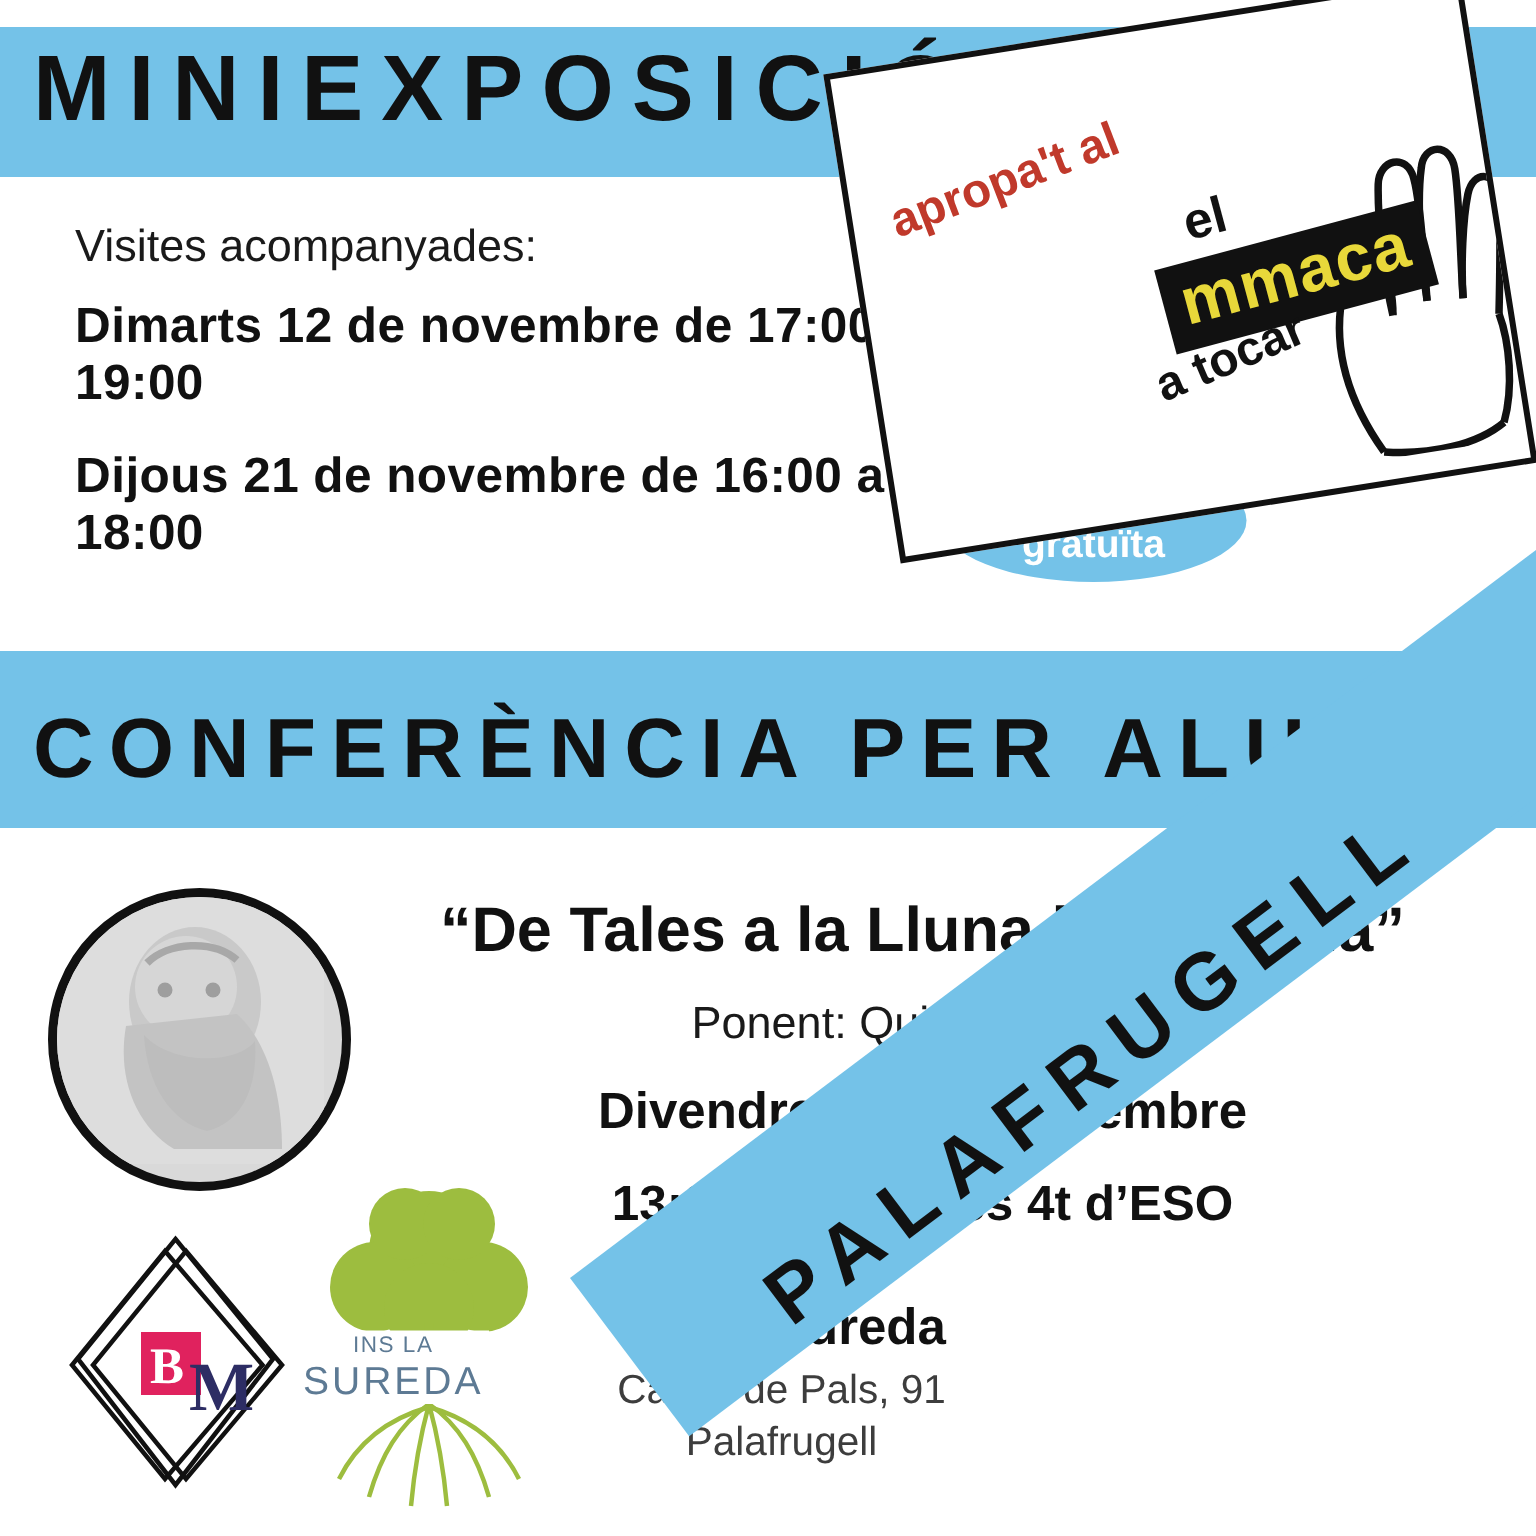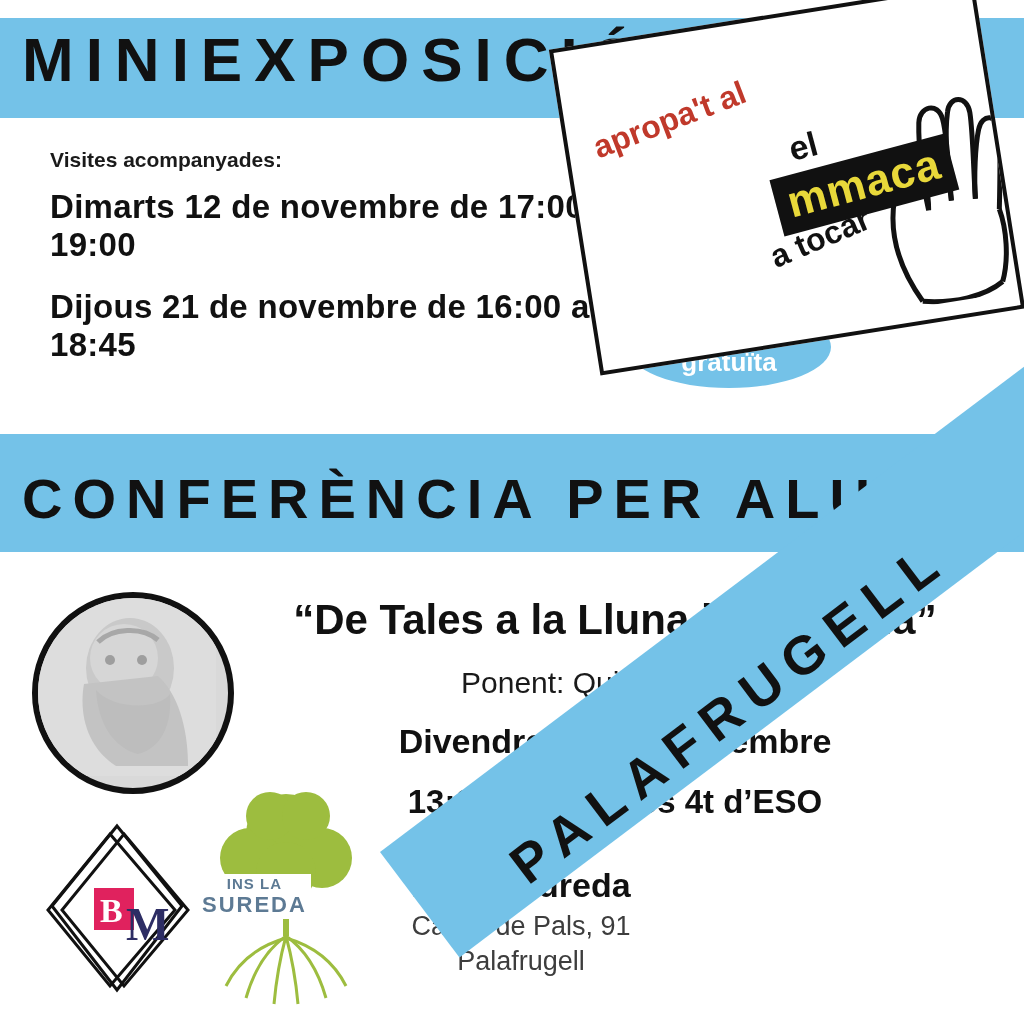--- a/index.html
+++ b/index.html
@@ -50,24 +50,24 @@
   }
 
   
   #visits {
     position: absolute;
     top: 148px;
     left: 50px;
     width: 600px;
   }
   #visits .lead {
-    font-size: 21px;
+    font-size: 30px;
     color: #1a1a1a;
     margin-bottom: 16px;
-    font-weight: bold;
+    font-weight: normal;
   }
   #visits .line {
     font-size: 33px;
     font-weight: bold;
     color: #111111;
     margin-bottom: 24px;
     letter-spacing: 0.3px;
   }
 
   
@@ -203,32 +203,32 @@
   }
   #tree-logo {
     position: absolute;
     top: 786px;
     left: 196px;
     width: 180px;
     height: 230px;
   }
   #tree-logo .sureda-label {
     position: absolute;
-    top: 88px;
+    top: 101px;
     left: 2px;
     background: #ffffff;
     color: #5d7a94;
     font-size: 15px;
-    font-weight: bold;
+    font-weight: normal;
     line-height: 1.1;
     text-align: center;
     padding: 2px 4px;
     letter-spacing: 1px;
   }
-  #tree-logo .sureda-label .big { font-size: 22px; letter-spacing: 2px; }
+  #tree-logo .sureda-label .big { font-size: 26px; letter-spacing: 2px; }
 
   #address {
     position: absolute;
     top: 866px;
     left: 356px;
     width: 330px;
     text-align: center;
     color: #3d3d3d;
   }
   #address .name {
@@ -270,21 +270,21 @@
 <body>
 
 <div id="poster">
 
   <div class="band" id="band-top"></div>
   <div class="headline" id="title-mini">MINIEXPOSICIÓ</div>
 
   <div id="visits">
     <div class="lead">Visites acompanyades:</div>
     <div class="line">Dimarts 12 de novembre de 17:00 a 19:00</div>
-    <div class="line">Dijous 21 de novembre de 16:00 a 18:45</div>
+    <div class="line">Dijous 21 de novembre de 16:00 a 18:00</div>
   </div>
 
   <div id="entrada">
     <span>Entrada</span>
     <span>gratuïta</span>
   </div>
 
   <div id="mmaca">
     <div class="hand">
       <svg width="150" height="230" viewBox="0 0 150 230" fill="none" stroke="#111111" stroke-width="5">

